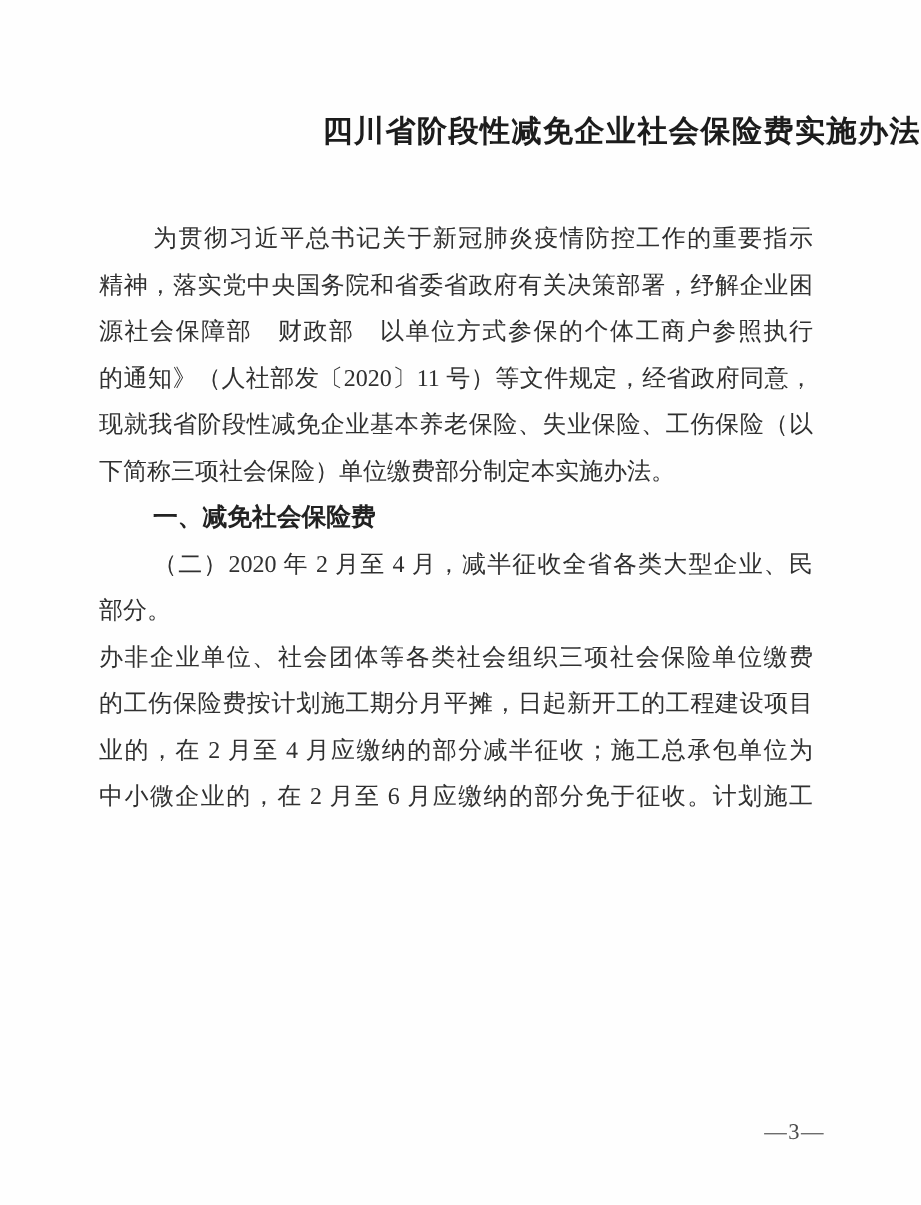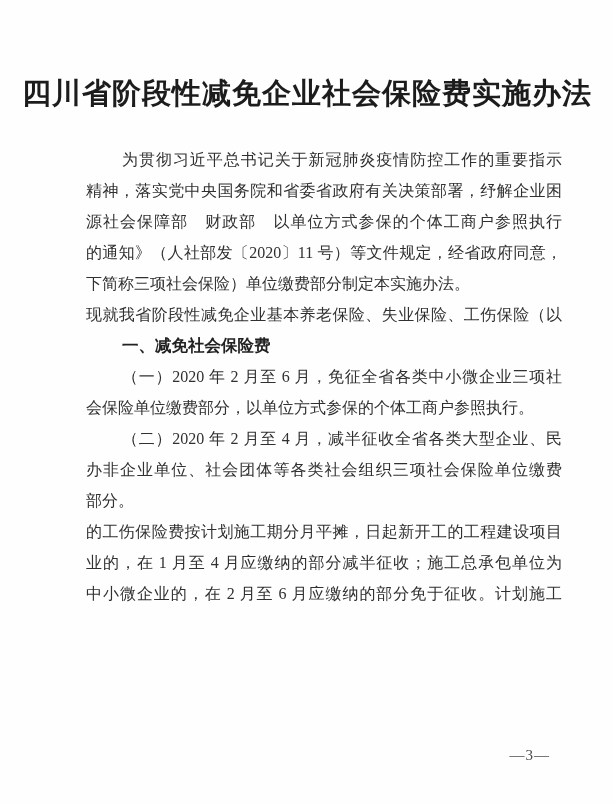--- a/index.html
+++ b/index.html
@@ -14,44 +14,44 @@
     background: #fefefe;
     overflow: hidden;
     font-family: "Liberation Serif", "DejaVu Serif", serif;
     color: #2e2e2e;
   }
   .doc-title {
     position: absolute;
     top: 74px;
     left: 0;
     right: 0;
-    text-align: center;
-    font-size: 29px;
+    text-align: right;
+    font-size: 20px;
     font-weight: 700;
     letter-spacing: 1px;
     color: #1c1c1c;
   }
   .content {
     position: absolute;
     top: 144px;
-    left: 86px;
+    left: 66px;
     width: 476px;
   }
   .line {
     height: 31px;
     line-height: 31px;
     font-size: 16px;
     text-align: justify;
     color: #303030;
   }
   .line.full  { text-align-last: justify; }
   .line.end   { text-align-last: left; }
   .line.indent { text-indent: 36px; }
   .line.heading {
-    font-family: Liberation Serif, serif;
+    font-family: Liberation Mono, monospace;
     font-weight: 700;
     font-size: 16.5px;
     text-align: right;
     text-align-last: left;
     color: #222222;
   }
   .page-number {
     position: absolute;
     top: 747px;
     right: 64px;
@@ -67,40 +67,36 @@
 
   <div class="doc-title">四川省阶段性减免企业社会保险费实施办法</div>
 
   <div class="content">
 
     <div>
       <div class="line indent full">为贯彻习近平总书记关于新冠肺炎疫情防控工作的重要指示</div>
       <div class="line full">精神，落实党中央国务院和省委省政府有关决策部署，纾解企业困</div>
       <div class="line full">源社会保障部　财政部　以单位方式参保的个体工商户参照执行</div>
       <div class="line full">的通知》（人社部发〔2020〕11 号）等文件规定，经省政府同意，</div>
+      <div class="line full">现就我省阶段性减免企业基本养老保险、失业保险、工伤保险（以</div>
       <div class="line end">下简称三项社会保险）单位缴费部分制定本实施办法。</div>
-      <div class="line full">现就我省阶段性减免企业基本养老保险、失业保险、工伤保险（以</div>
     </div>
 
     <div class="line heading indent">一、减免社会保险费</div>
 
-    <div>
-      <div class="line indent full">（一）2020 年 2 月至 6 月，免征全省各类中小微企业三项社</div>
-      <div class="line end">会保险单位缴费部分，以单位方式参保的个体工商户参照执行。</div>
-    </div>
 
     <div>
       <div class="line indent full">（二）2020 年 2 月至 4 月，减半征收全省各类大型企业、民</div>
+      <div class="line end">部分。</div>
       <div class="line full">办非企业单位、社会团体等各类社会组织三项社会保险单位缴费</div>
-      <div class="line end">部分。</div>
     </div>
 
     <div>
       <div class="line full">的工伤保险费按计划施工期分月平摊，日起新开工的工程建设项目</div>
-      <div class="line full">业的，在 1 月至 4 月应缴纳的部分减半征收；施工总承包单位为</div>
+      <div class="line full">业的，在 2 月至 4 月应缴纳的部分减半征收；施工总承包单位为</div>
       <div class="line full">中小微企业的，在 2 月至 6 月应缴纳的部分免于征收。计划施工</div>
     </div>
 
 
   </div>
 
   <div class="page-number">—3—</div>
 
 </div>
 

